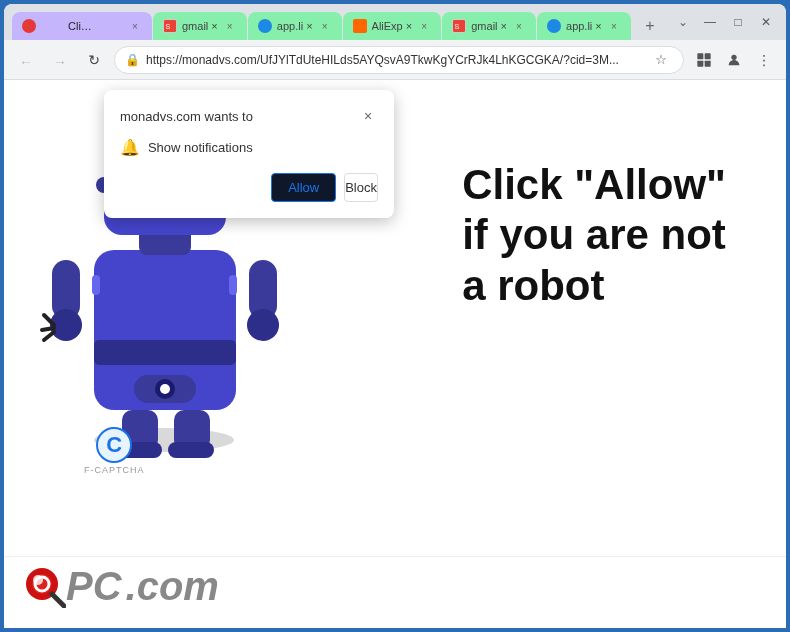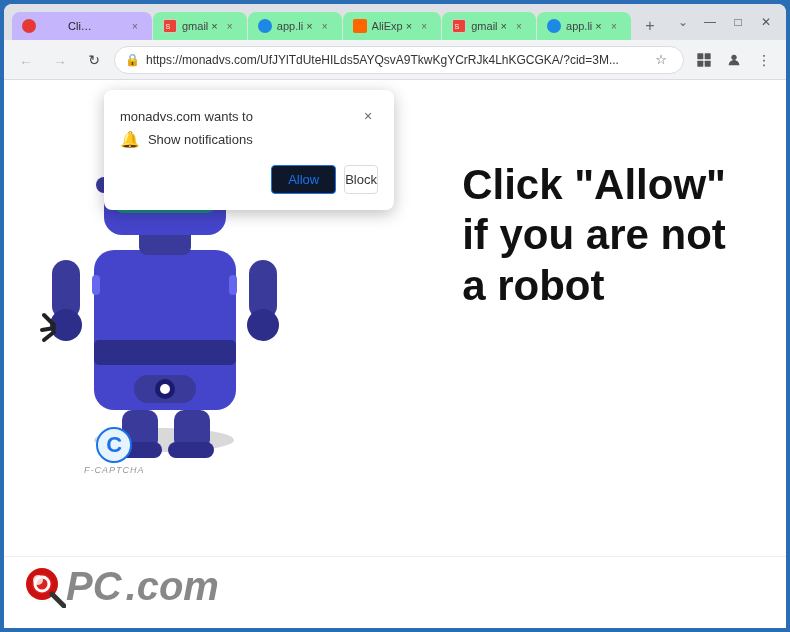--- a/index.html
+++ b/index.html
@@ -227,21 +227,21 @@
       border-radius: 8px;
       box-shadow: 0 4px 16px rgba(0,0,0,0.25);
       padding: 16px;
       z-index: 100;
     }
 
     .popup-header {
       display: flex;
       align-items: center;
       justify-content: space-between;
-      margin-bottom: 4px;
+      margin-bottom: 12px;
     }
 
     .popup-title {
       font-size: 13px;
       color: #333;
       font-weight: 400;
     }
 
     .popup-close {
       width: 20px;
@@ -531,21 +531,21 @@
         <rect x="82" y="322" width="46" height="16" rx="8" fill="#2d2d8a"></rect>
         <rect x="134" y="322" width="46" height="16" rx="8" fill="#2d2d8a"></rect>
 
         <rect x="58" y="155" width="8" height="20" rx="4" fill="#6666ee"></rect>
         <rect x="195" y="155" width="8" height="20" rx="4" fill="#6666ee"></rect>
       </svg>
 
       
       <div style="position:absolute; bottom:5px; left:50px; text-align:center;">
         <div style="width:36px; height:36px; border-radius:50%; background:#e8f4fd; border:2px solid #1a73e8; display:flex; align-items:center; justify-content:center; font-size:22px; font-weight:bold; color:#1a73e8; margin:0 auto 2px;">C</div>
-        <div style="font-size:9px; color:#999; letter-spacing:1px;font-style:italic;">F-CAPTCHA</div>
+        <div style="font-size:9px; color:#999; letter-spacing:1px;">F-CAPTCHA</div>
       </div>
     </div>
 
     <div class="main-text">
       <div>Click "Allow"</div>
       <div>if you are not</div>
       <div>a robot</div>
     </div>
 
     <div class="pcrisk-footer">

